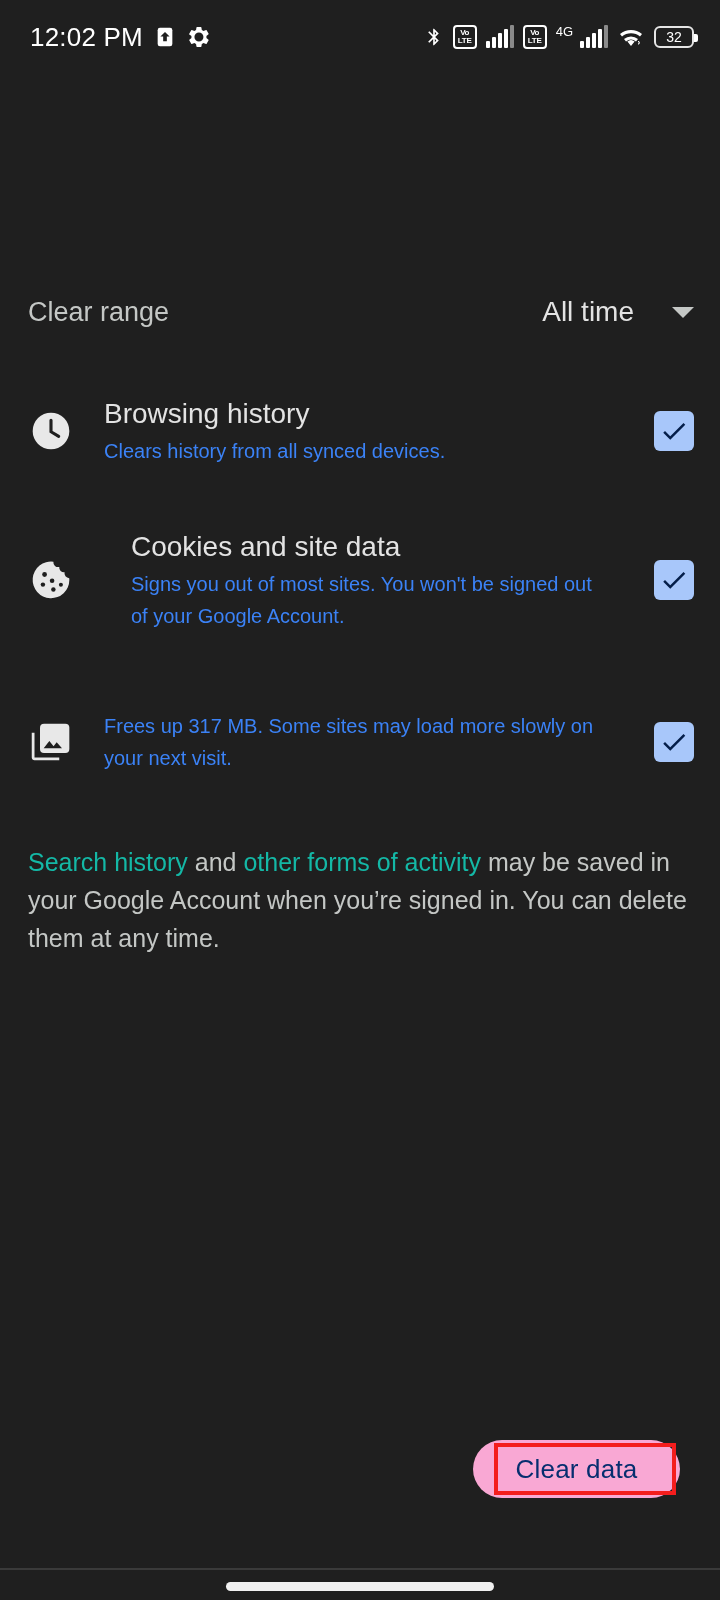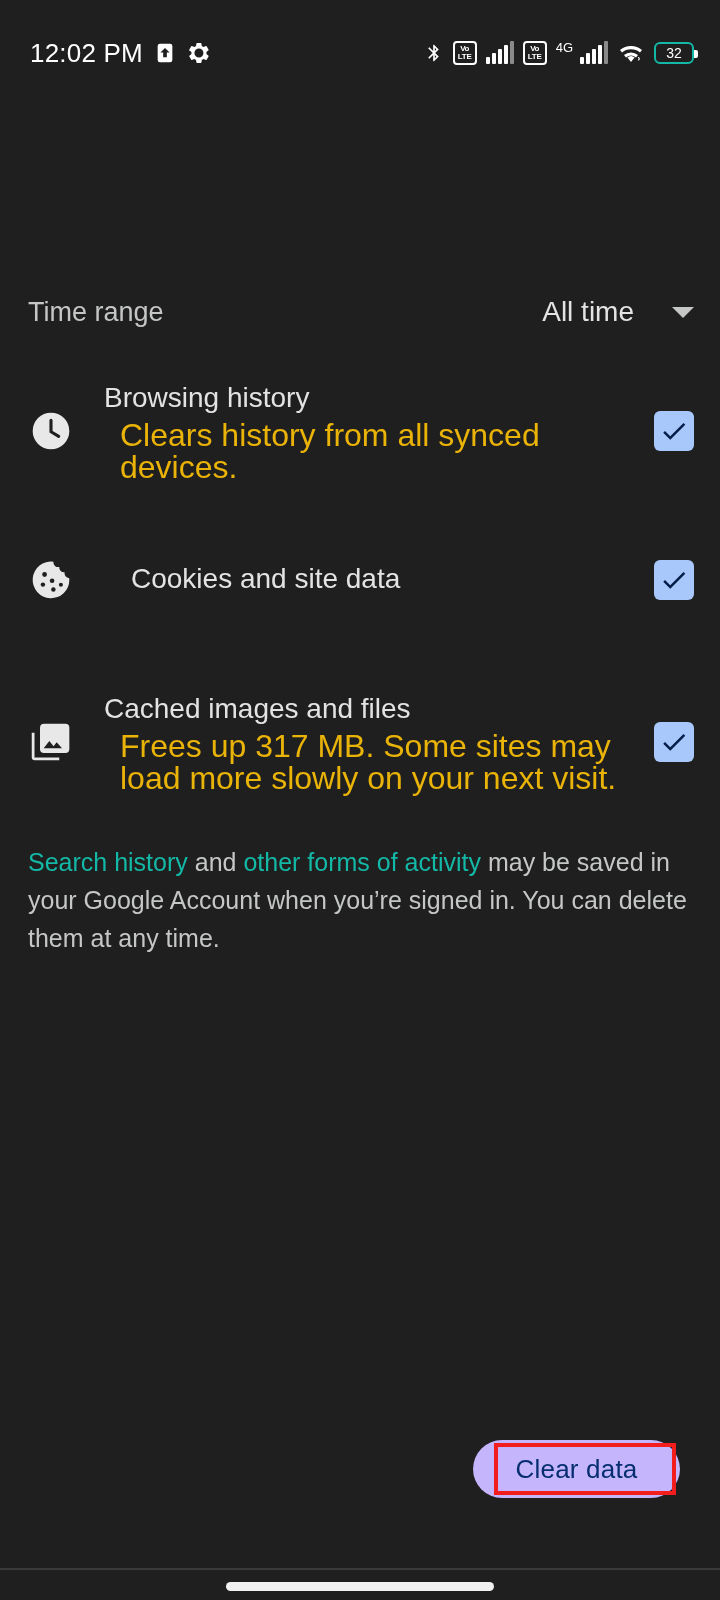--- a/index.html
+++ b/index.html
@@ -15,21 +15,21 @@
     width: 720px;
     height: 1600px;
     background: #1f1f1f;
     overflow: hidden;
     color: #e3e3e3;
   }
 
   
   .statusbar {
     position: absolute;
-    left: 0; top: 16px;
+    left: 0; top: 0;
     width: 720px; height: 74px;
     display: flex;
     align-items: center;
     justify-content: space-between;
     padding: 0 26px 0 30px;
     box-sizing: border-box;
   }
   .sb-left {
     display: flex;
     align-items: center;
@@ -85,21 +85,21 @@
   .net-label {
     font-size: 13px;
     color: #fff;
     margin-right: -2px;
     align-self: flex-start;
     margin-top: 0px;
   }
   .battery {
     position: relative;
     width: 40px; height: 22px;
-    border: 2px solid #14b8a6;
+    border: 2px solid #e5e5e5;
     border-radius: 6px;
     box-sizing: border-box;
     display: flex;
     align-items: center;
     justify-content: center;
   }
   .battery::after {
     content: "";
     position: absolute;
     right: -6px; top: 6px;
@@ -243,24 +243,23 @@
     flex: 1;
     padding-right: 18px;
   }
   .opt-title {
     font-size: 28px;
     color: #e3e3e3;
     line-height: 38px;
     margin-bottom: 2px;
   }
   .opt-sub {
-    font-size: 32px;
-    color: #eab308;
+    font-size: 20px;
+    color: #3b82f6;
     line-height: 32px;
-    margin-left: 16px;
   }
   .checkbox {
     width: 40px; height: 40px;
     min-width: 40px;
     border-radius: 6px;
     background: #a8c7fa;
     display: flex;
     align-items: center;
     justify-content: center;
     cursor: pointer;
@@ -285,21 +284,21 @@
     color: #14b8a6;
     text-decoration: none;
     cursor: pointer;
   }
 
   
   .clear-btn {
     position: absolute;
     left: 473px; top: 1440px;
     width: 207px; height: 58px;
-    background: #c4b5fd;
+    background: #f9a8d4;
     border-radius: 29px;
     display: flex;
     align-items: center;
     justify-content: center;
     cursor: pointer;
     border: none;
     padding: 0;
   }
   .clear-btn span {
     font-size: 26px;
@@ -396,21 +395,21 @@
 
       <div class="battery">
         <span>32</span>
       </div>
     </div>
   </div>
 
 
 
   <div class="timerange">
-    <div class="timerange-label">Time range</div>
+    <div class="timerange-label">Clear range</div>
     <div class="timerange-right">
       <div class="timerange-value">All time</div>
       <div class="caret"></div>
     </div>
   </div>
 
   <div class="options">
 
     <div class="option-row row1">
       <div class="opt-icon">
@@ -436,38 +435,38 @@
           <path fill="#e8e8e8" d="M21.95 10.99a2.6 2.6 0 0 1-2.54-3.2 2.6 2.6 0 0 1-2.9-2.9 2.6 2.6 0 0 1-3.2-2.84A10 10 0 1 0 22 12c0-.34-.02-.68-.05-1.01z"></path>
           <circle cx="8.5" cy="9" r="1.3" fill="#1f1f1f"></circle>
           <circle cx="7.6" cy="14.5" r="1.2" fill="#1f1f1f"></circle>
           <circle cx="12.6" cy="12.4" r="1.25" fill="#1f1f1f"></circle>
           <circle cx="13.3" cy="17.2" r="1.2" fill="#1f1f1f"></circle>
           <circle cx="17.4" cy="14.6" r="1.1" fill="#1f1f1f"></circle>
         </svg>
       </div>
       <div class="opt-text">
         <div class="opt-title">Cookies and site data</div>
+        <div class="opt-sub">Signs you out of most sites. You won't be signed out of your Google Account.</div>
       </div>
       <div class="checkbox">
         <svg width="30" height="30" viewBox="0 0 24 24">
           <path fill="#041e49" d="M9 16.2 4.8 12l-1.4 1.4L9 19 21 7l-1.4-1.4z"></path>
         </svg>
       </div>
     </div>
 
     <div class="option-row row3">
       <div class="opt-icon">
         <svg width="44" height="44" viewBox="0 0 24 24">
           <path fill="#e8e8e8" d="M3 7H1.5v13.5c0 .83.67 1.5 1.5 1.5h13.5v-1.5H3z"></path>
           <rect x="6" y="2" width="16" height="16" rx="2.2" fill="#e8e8e8"></rect>
           <path fill="#1f1f1f" d="M8 15.4l3.1-4 2.3 2.9 1.7-2.1 2.9 3.2z"></path>
         </svg>
       </div>
       <div class="opt-text">
-        <div class="opt-title">Cached images and files</div>
         <div class="opt-sub">Frees up 317 MB. Some sites may load more slowly on your next visit.</div>
       </div>
       <div class="checkbox">
         <svg width="30" height="30" viewBox="0 0 24 24">
           <path fill="#041e49" d="M9 16.2 4.8 12l-1.4 1.4L9 19 21 7l-1.4-1.4z"></path>
         </svg>
       </div>
     </div>
 
   </div>

